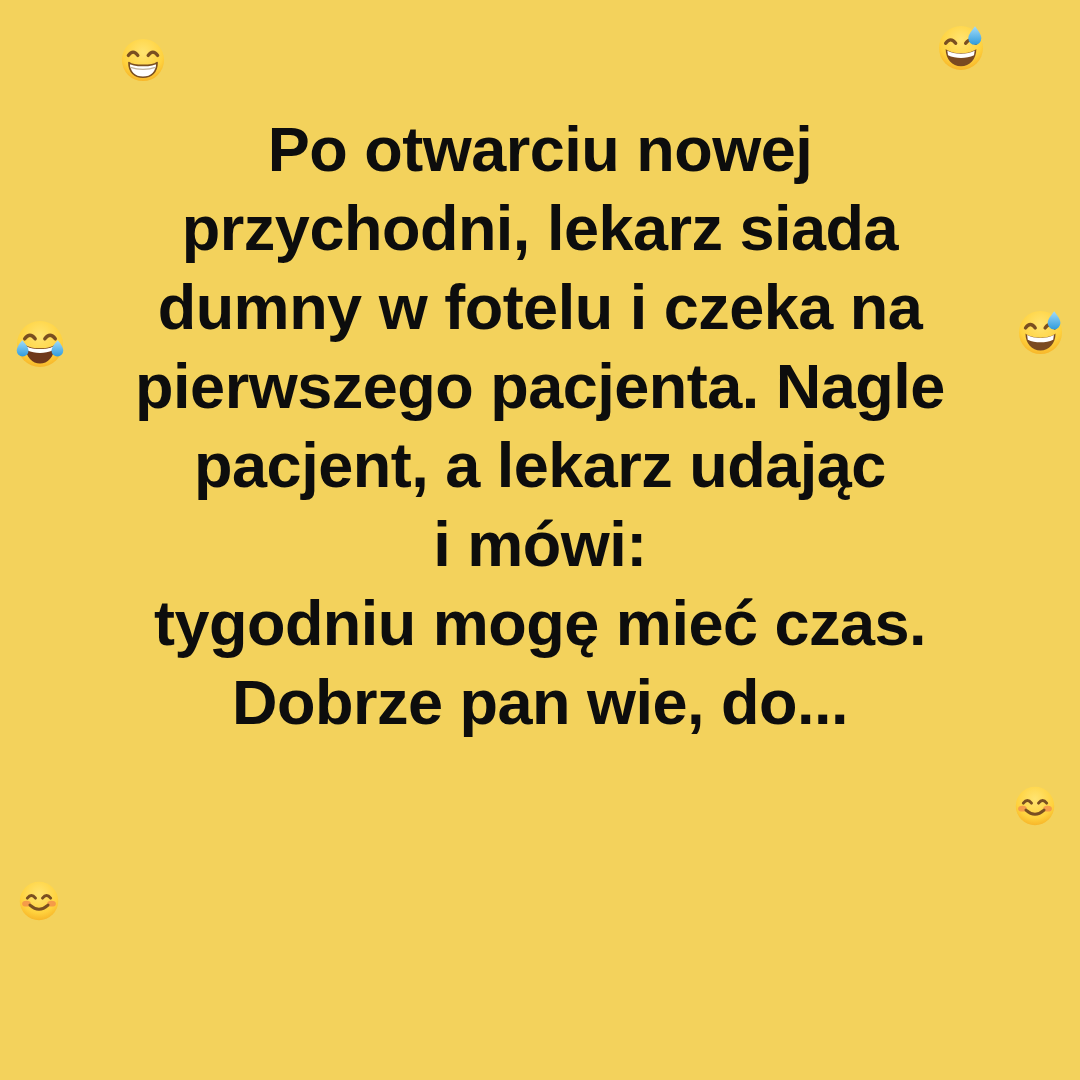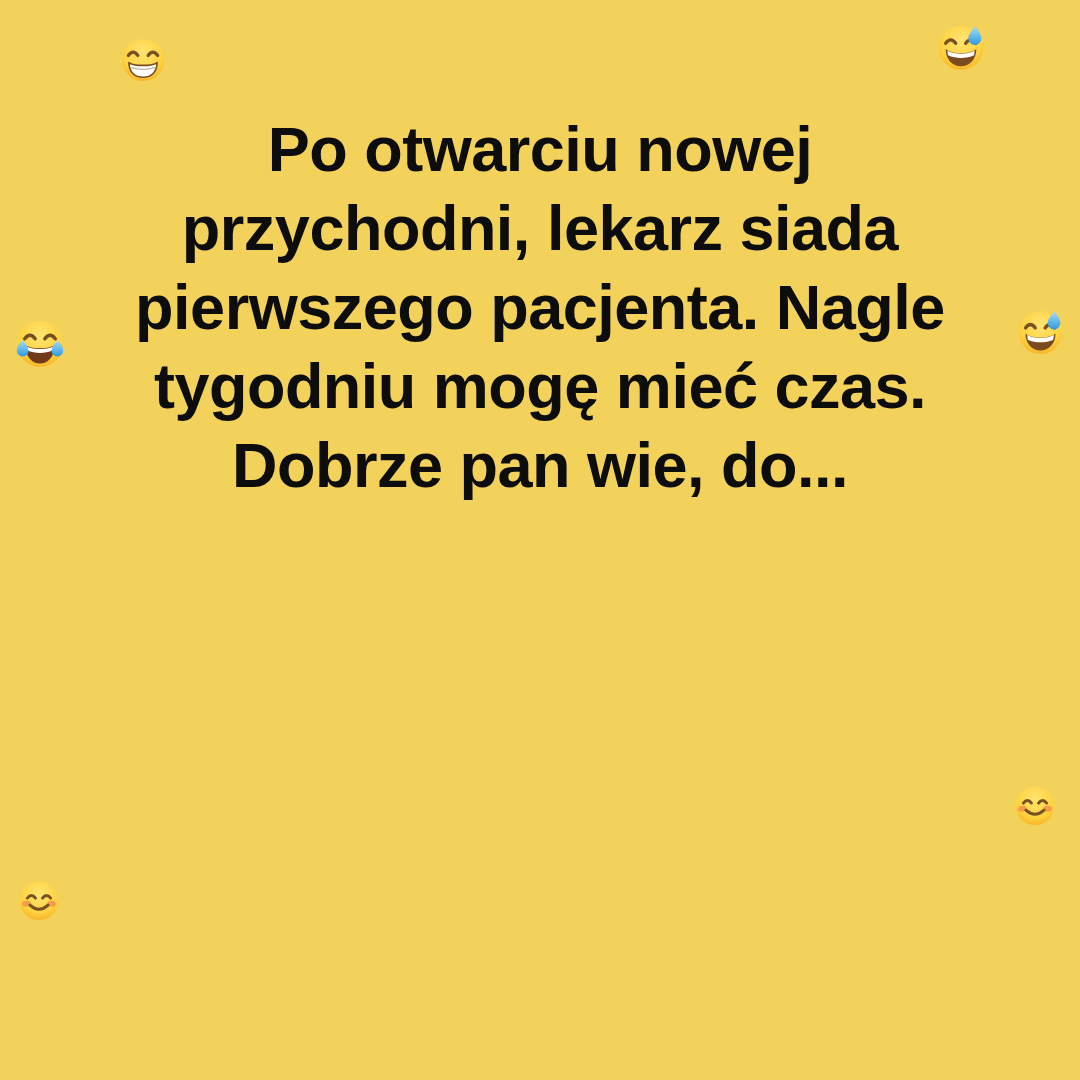--- a/index.html
+++ b/index.html
@@ -138,18 +138,21 @@
 
   <span class="emoji" style="left:18px; top:880px; width:42px; height:42px;">
     <svg viewBox="0 0 72 72">
         <use href="#emj-blush"></use>
       </svg>
   </span>
 
   <div class="text-block" style="color: rgb(13, 13, 13);">
     <div class="line">Po otwarciu nowej</div>
     <div class="line">przychodni, lekarz siada</div>
+    <div class="line">dumny w fotelu i czeka na</div>
     <div class="line">pierwszego pacjenta. Nagle</div>
+    <div class="line">pacjent, a lekarz udając</div>
+    <div class="line">i mówi:</div>
     <div class="line">tygodniu mogę mieć czas.</div>
     <div class="line">Dobrze pan wie, do...</div>
   </div>
 
 </div>
 
 </body></html>

